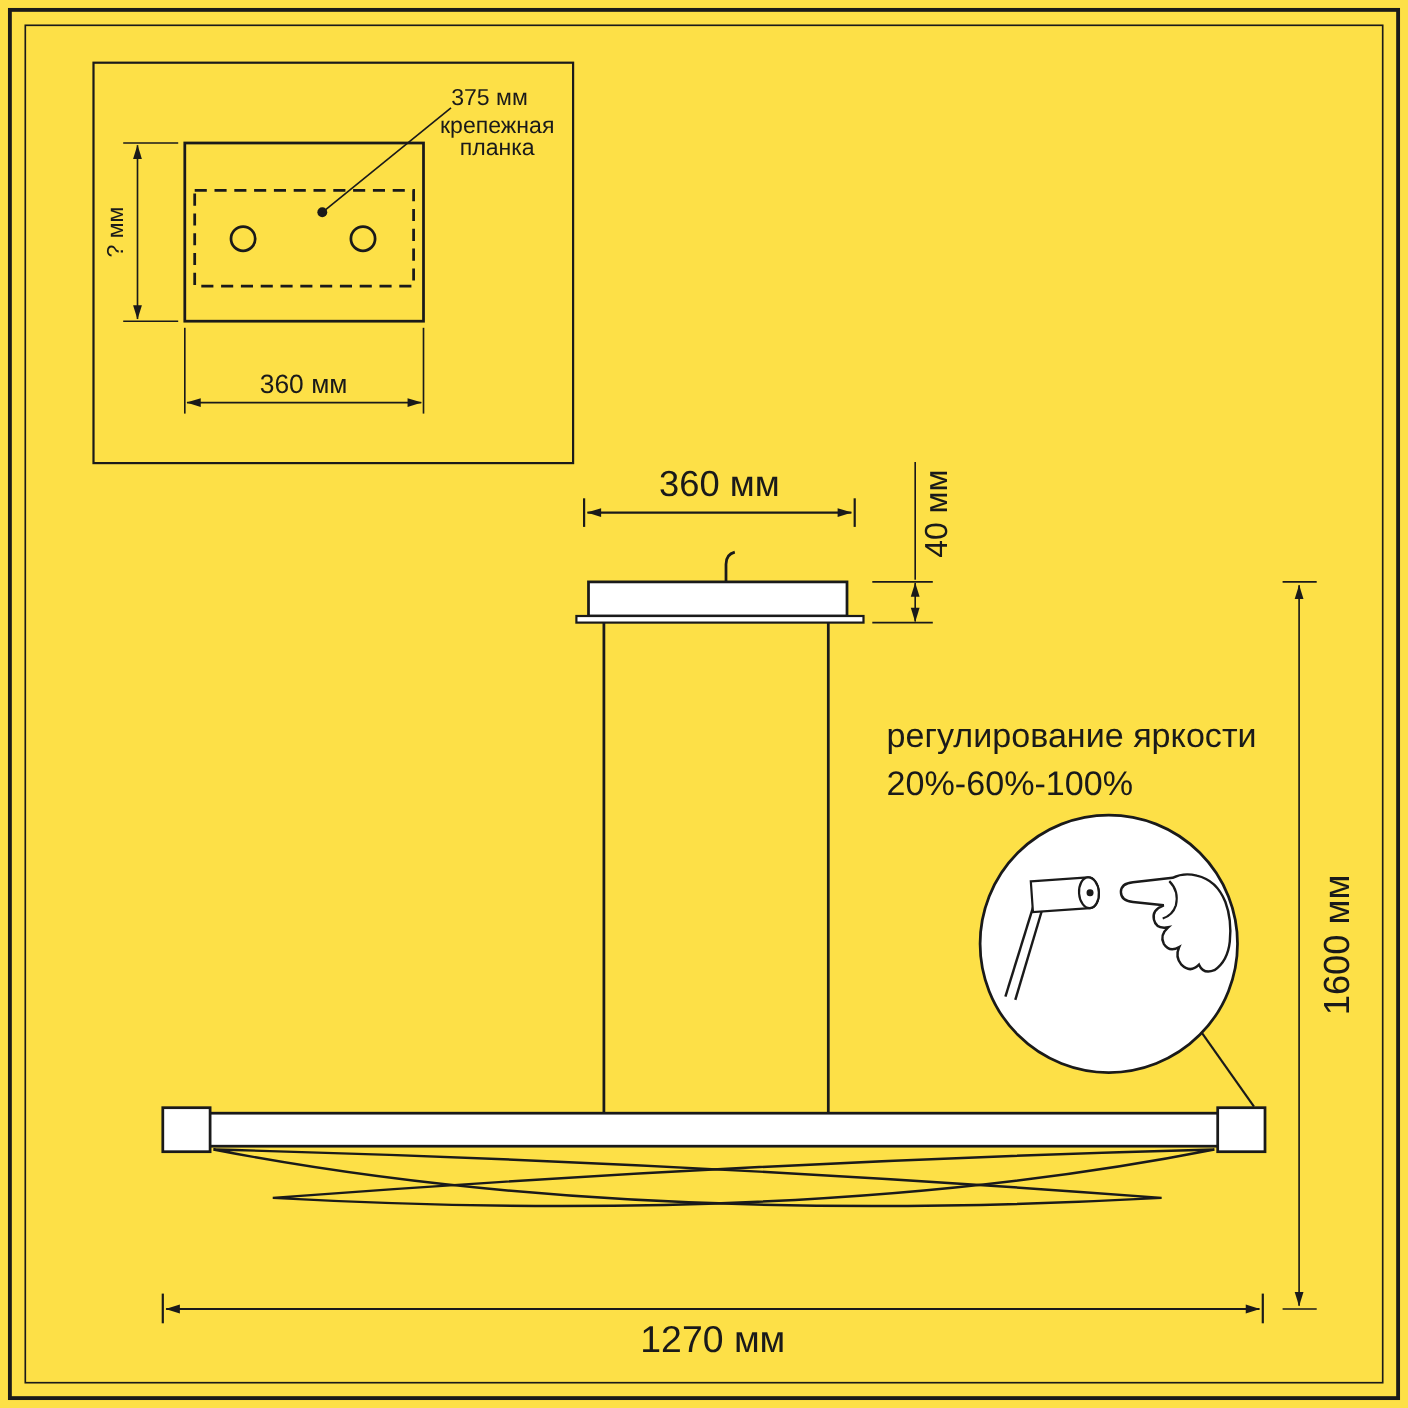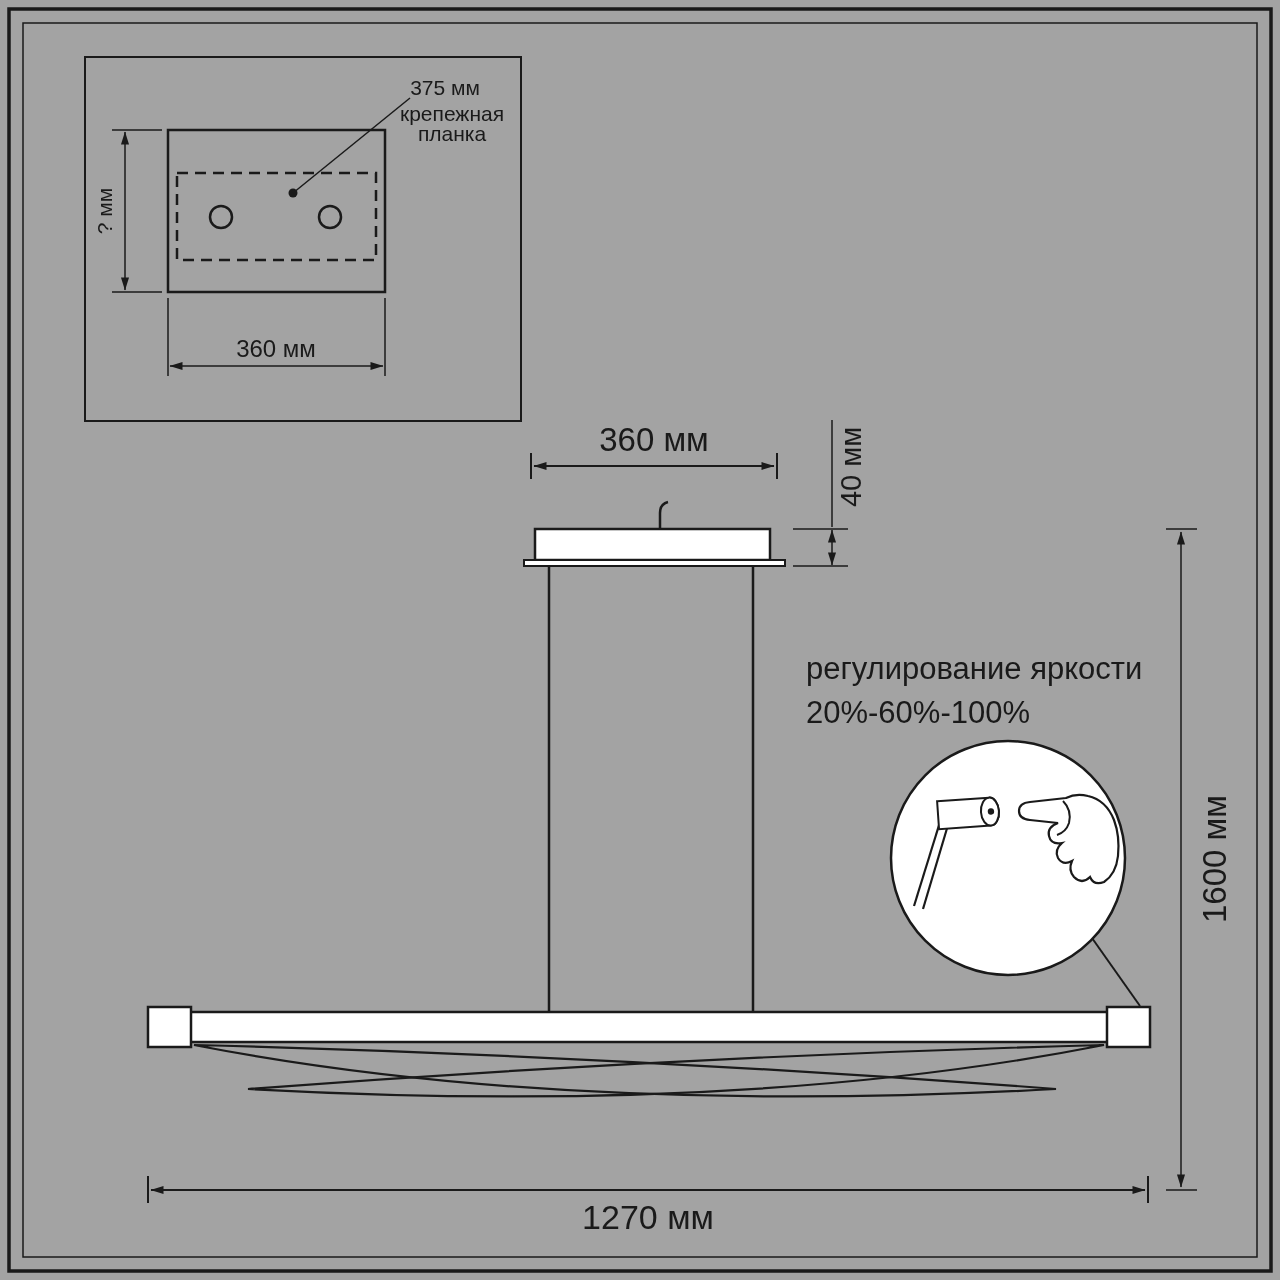--- a/index.html
+++ b/index.html
@@ -1,16 +1,16 @@
 <!DOCTYPE html>
 <html><head>
 <meta charset="utf-8">
 <style>
   html, body { margin: 0; padding: 0; background: #ffffff; }
-  .stage { width: 1280px; height: 1280px; position: relative; background: #a3a3a3; }
+  .stage { width: 1280px; height: 1280px; position: relative; background: #fde047; }
   svg { display: block; }
   text { font-family: "Liberation Sans", sans-serif; fill: #1a1a1a; }
   .mid { text-anchor: middle; }
   .t21 { font-size: 21px; }
   .t24 { font-size: 24px; }
   .t29 { font-size: 29px; }
   .t31 { font-size: 31px; }
   .t33 { font-size: 33px; }
   .t34 { font-size: 34px; }
   .ln  { stroke: #1a1a1a; fill: none; }

